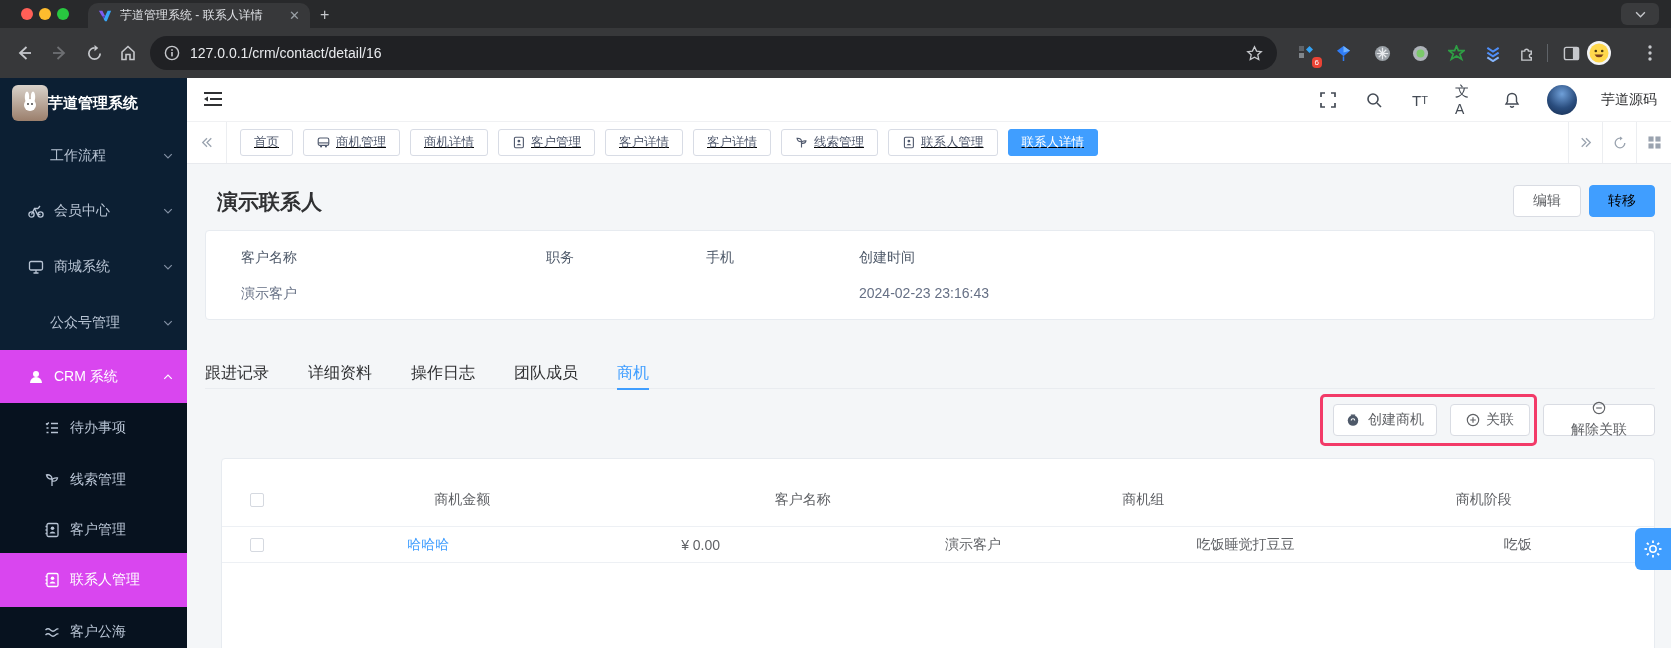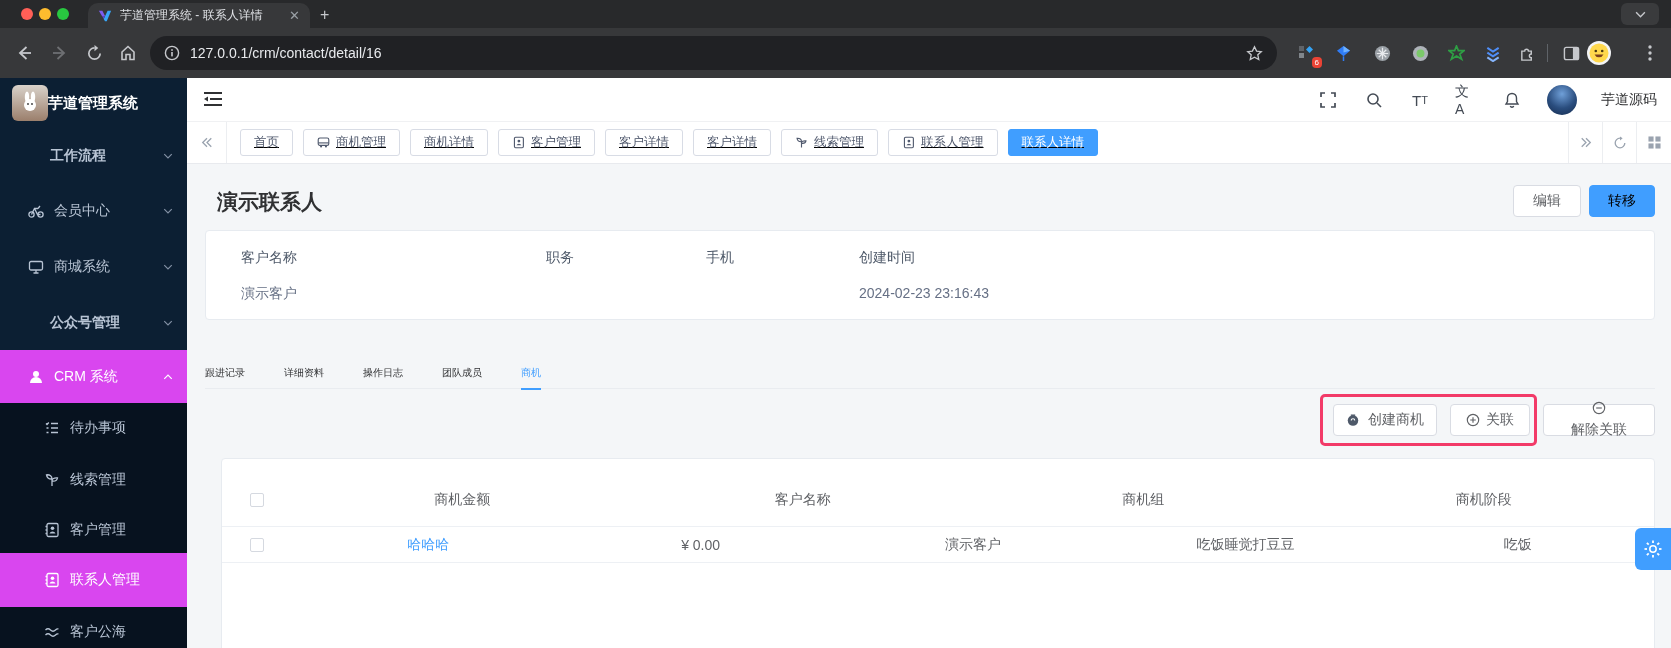--- a/index.html
+++ b/index.html
@@ -29,21 +29,21 @@
 
   
   .app { position:absolute; left:0; top:78px; width:1671px; height:570px; display:flex; }
 
   
   .sidebar { width:187px; height:570px; background:#0c1f33; flex:none; display:flex; flex-direction:column; color:#b8c4d4; }
   .logo-row { height:50px; display:flex; align-items:center; padding-left:12px; flex:none; }
   .logo-img { width:36px; height:36px; border-radius:6px; background:linear-gradient(180deg,#d9d2ca 0%,#9b7f6c 100%); display:flex; align-items:center; justify-content:center; }
   .logo-title { color:#fff; font-size:15px; font-weight:bold; }
   .s-item { display:flex; align-items:center; padding:0 14px 0 28px; gap:10px; font-size:14px; flex:none; position:relative; }
-  .s-item.noicon { padding-left:50px;font-weight:bold; }
+  .s-item.noicon { padding-left:50px; }
   .s-item .chev { margin-left:auto; color:#8391a5; }
   .s-item.active { background:#d946ef; color:#fff; }
   .s-item.active .chev { color:#fff; }
   .submenu { background:#07121f; flex:1; display:flex; flex-direction:column; }
   .submenu .s-item { padding-left:44px; }
   .s-ic { width:16px; height:16px; flex:none; display:flex; align-items:center; justify-content:center; }
 
   
   .main { position:relative; width:1484px; height:570px; }
   .topbar { position:absolute; left:0; top:0; width:1484px; height:44px; background:#fff; border-bottom:1px solid #f0f1f3; }
@@ -71,21 +71,21 @@
   .btn.primary { background:#409eff; border-color:#409eff; color:#000000; }
   .btn-edit { position:absolute; right:90px; top:21px; width:68px; }
   .btn-transfer { position:absolute; right:16px; top:21px; width:66px; }
 
   .card { position:absolute; background:#fff; border:1px solid #e7ebf0; border-radius:4px; }
   .info-card { left:18px; top:66px; width:1450px; height:90px; }
   .if-label { position:absolute; top:18px; font-size:14px; color:#4e5969; }
   .if-value { position:absolute; top:54px; font-size:14px; color:#667085; }
 
   .dtabs { position:absolute; left:18px; top:194px; width:1450px; height:31px; display:flex; align-items:center; gap:39px; border-bottom:1px solid #e9ecf0; }
-  .dtab { font-size:10px; color:#303133; height:31px; display:flex; align-items:center; position:relative; }
+  .dtab { font-size:16px; color:#303133; height:31px; display:flex; align-items:center; position:relative; }
   .dtab.active { color:#409eff; }
   .dtab.active::after { content:""; position:absolute; left:0; right:0; bottom:-1px; height:2px; background:#409eff; }
 
   .annotation-box { position:absolute; left:1133px; top:230px; width:217px; height:52px; border:3px solid #f23a68; border-radius:5px; }
   .act-create { position:absolute; right:234px; top:240px; width:104px;gap:8px; }
   .act-link { position:absolute; right:141px; top:240px; width:80px; }
   .act-unlink { position:absolute; right:16px; top:240px; width:112px;flex-direction:column; }
 
   .table-card { left:34px; top:294px; width:1434px; height:317px; padding-top:14px; }
   .t-row { display:flex; align-items:center; }

